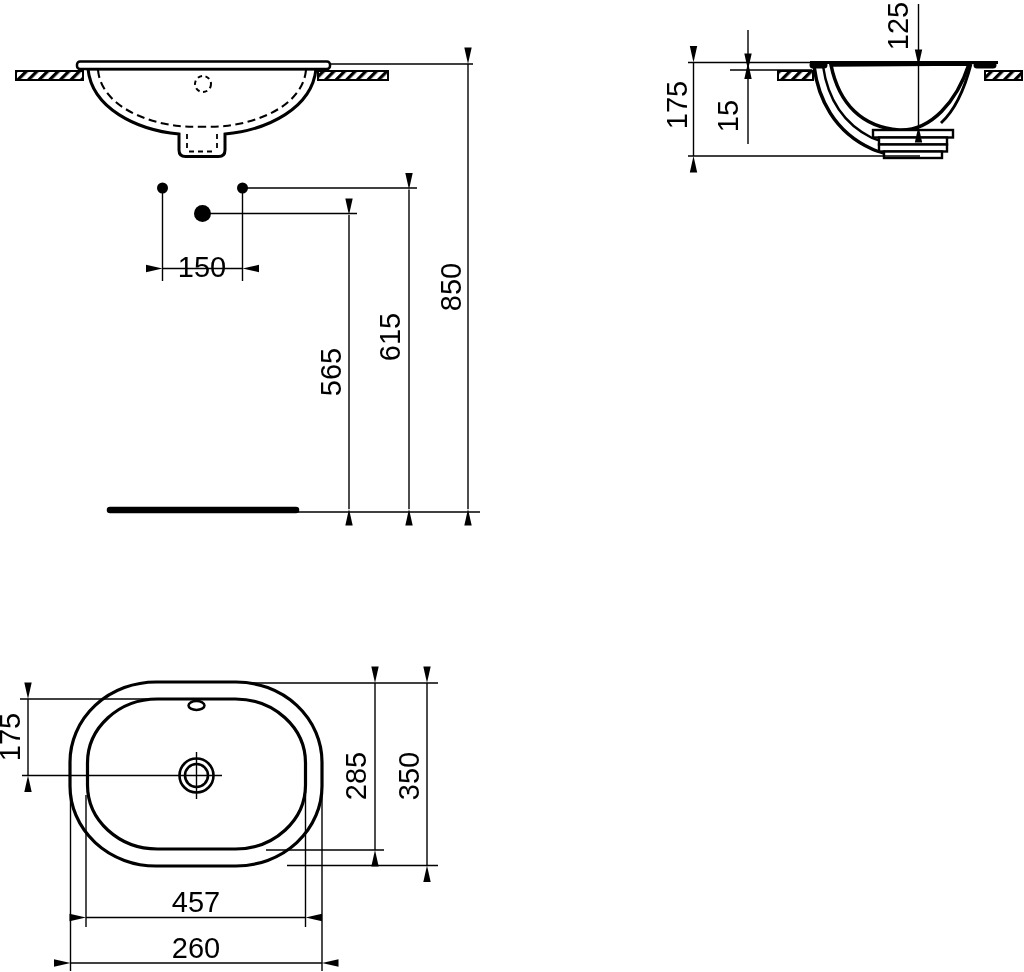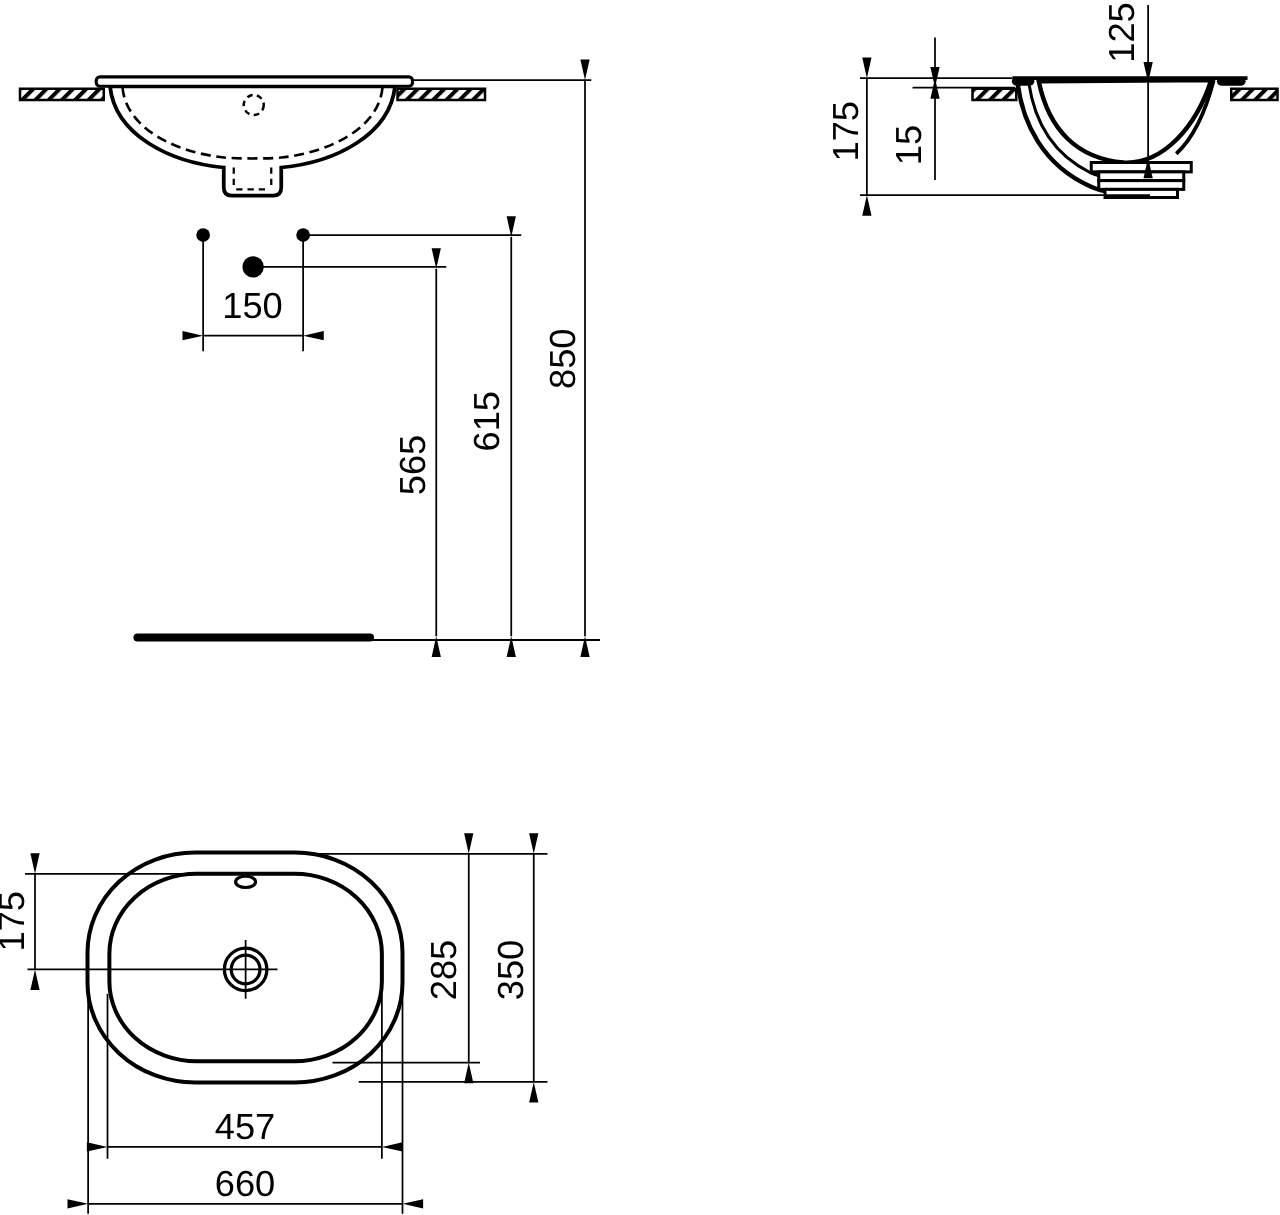--- a/index.html
+++ b/index.html
@@ -105,28 +105,28 @@
     <path d="M322,795 V971" stroke-width="1.4"></path>
 
     <line x1="28" y1="699" x2="28" y2="775.5" stroke-width="1.4" marker-start="url(#arr)" marker-end="url(#arr)"></line>
     <line x1="375" y1="683" x2="375" y2="850" stroke-width="1.4" marker-start="url(#arr)" marker-end="url(#arr)"></line>
     <line x1="427" y1="683" x2="427" y2="865.5" stroke-width="1.4" marker-start="url(#arr)" marker-end="url(#arr)"></line>
     <line x1="86" y1="917.5" x2="305.5" y2="917.5" stroke-width="1.4" marker-start="url(#arr)" marker-end="url(#arr)"></line>
     <line x1="70.5" y1="963" x2="322" y2="963" stroke-width="1.4" marker-start="url(#arr)" marker-end="url(#arr)"></line>
   </g>
 </svg>
 
-  <span class="dim-label" style="left:162px;top:228px;">150</span>
+  <span class="dim-label" style="left:162px;top:250px;">150</span>
   <span class="dim-label rot" style="left:291px;top:355px;">565</span>
   <span class="dim-label rot" style="left:350px;top:320px;">615</span>
   <span class="dim-label rot" style="left:411px;top:270px;">850</span>
 
   <span class="dim-label rot" style="left:637px;top:88px;">175</span>
   <span class="dim-label rot" style="left:688px;top:99px;">15</span>
   <span class="dim-label rot" style="left:858px;top:9px;">125</span>
 
   <span class="dim-label rot" style="left:-30px;top:720px;">175</span>
   <span class="dim-label rot" style="left:316px;top:759px;">285</span>
   <span class="dim-label rot" style="left:369px;top:759px;">350</span>
   <span class="dim-label" style="left:156px;top:885px;">457</span>
-  <span class="dim-label" style="left:156px;top:931px;">660</span>
+  <span class="dim-label" style="left:156px;top:931px;">260</span>
 
 </div>
 
 </body></html>

